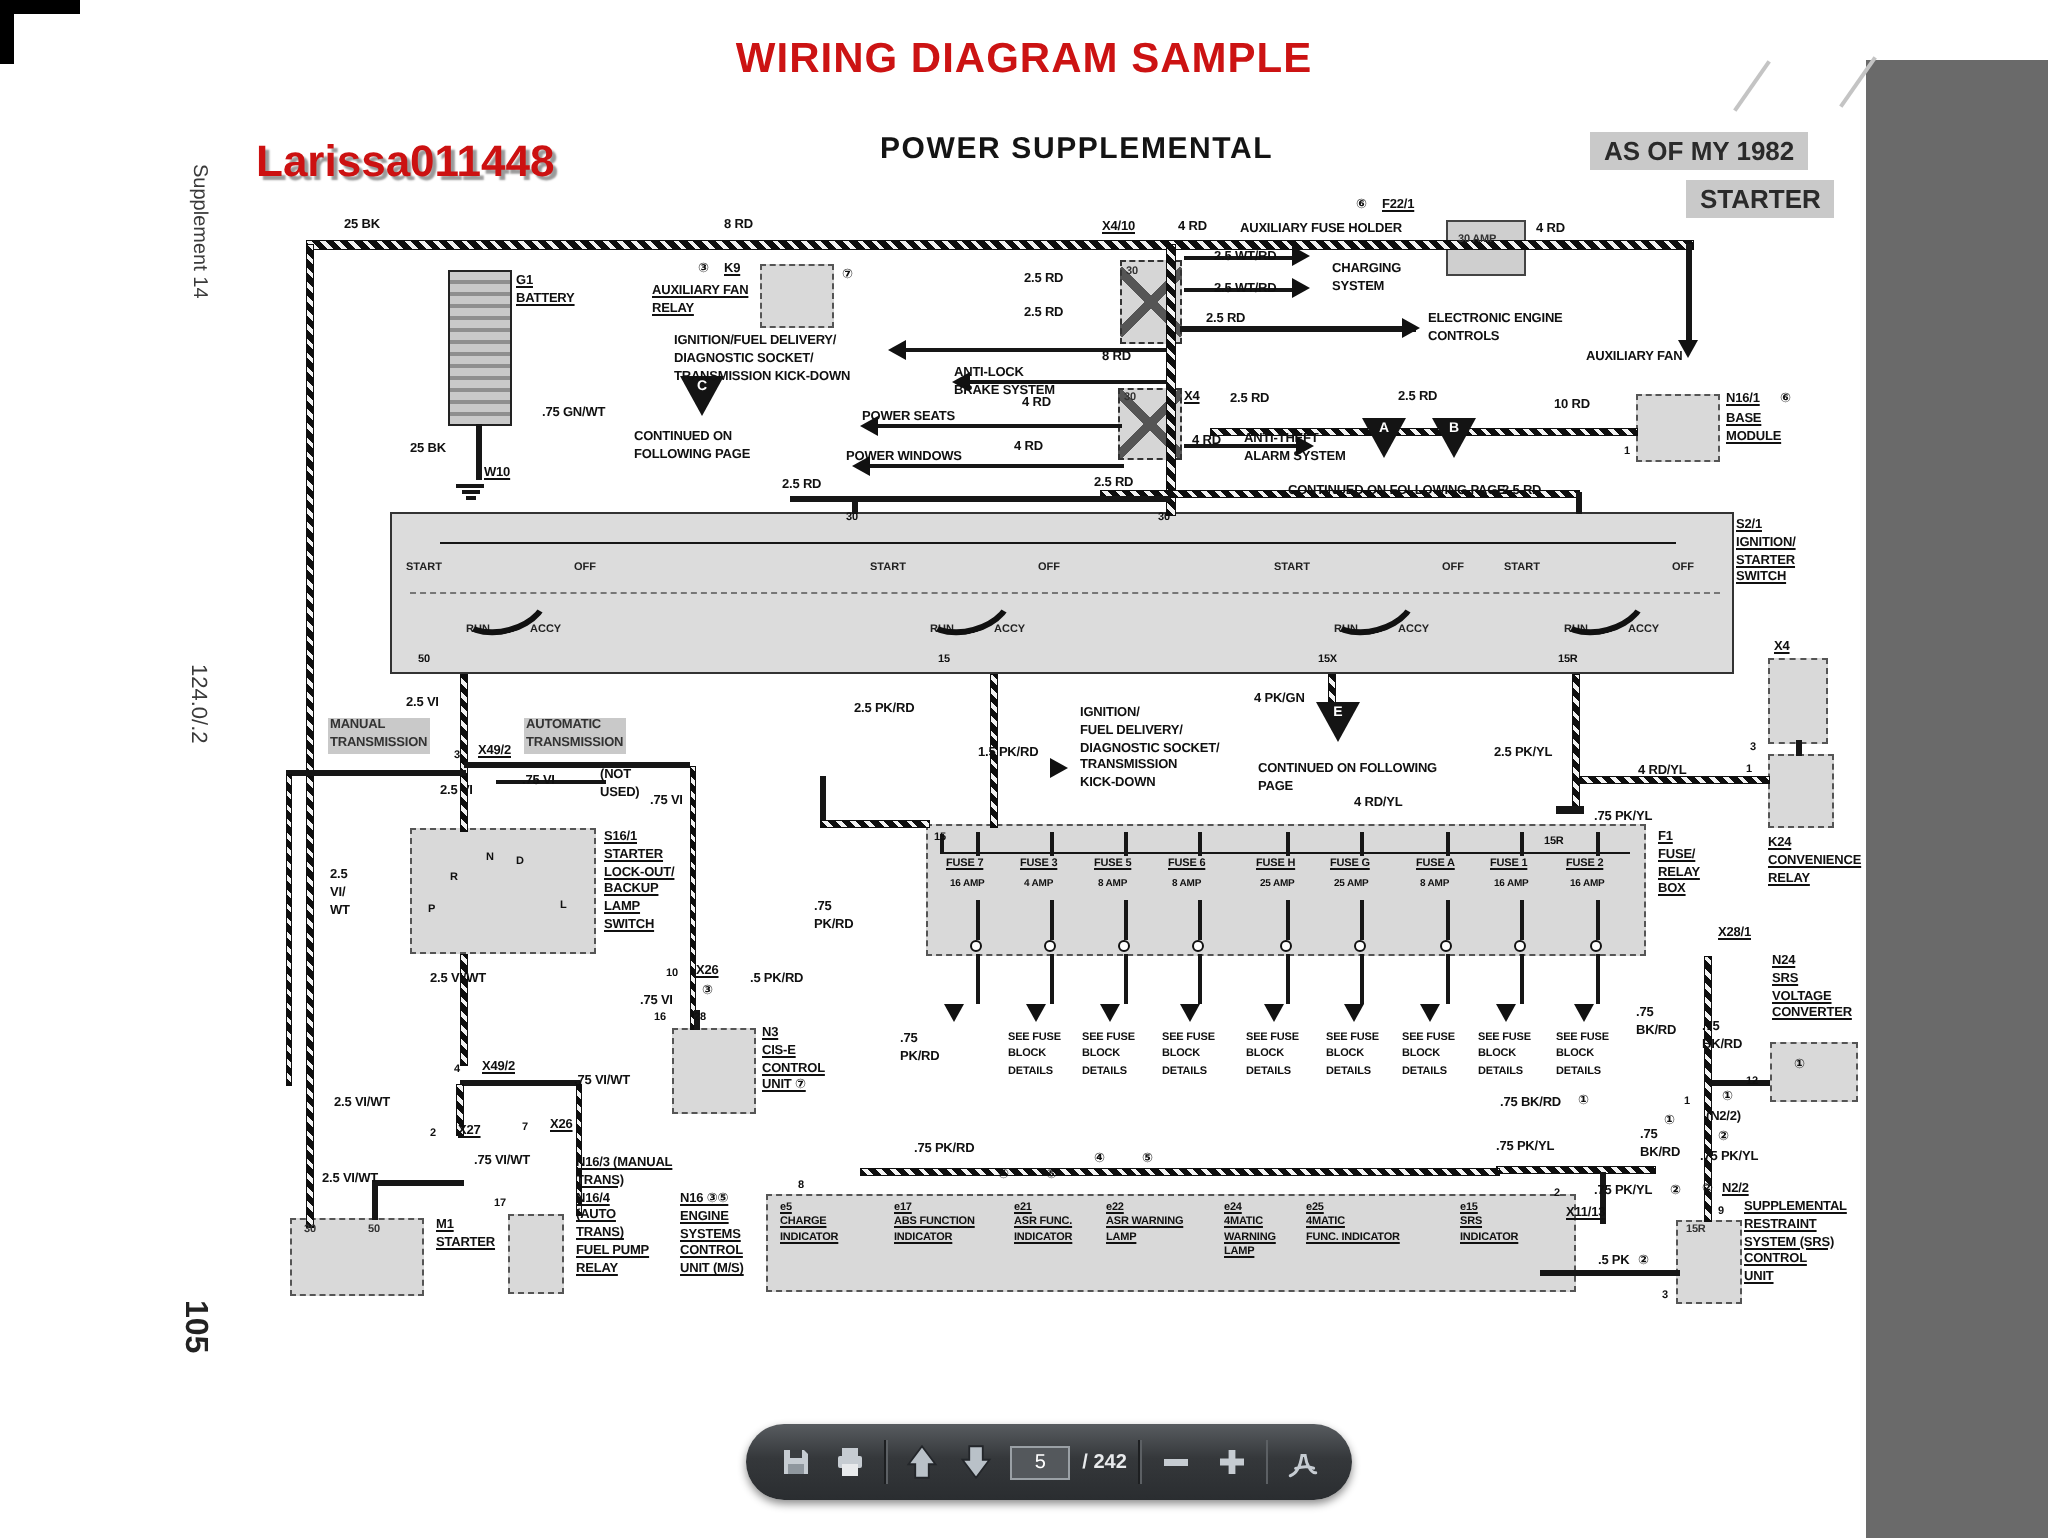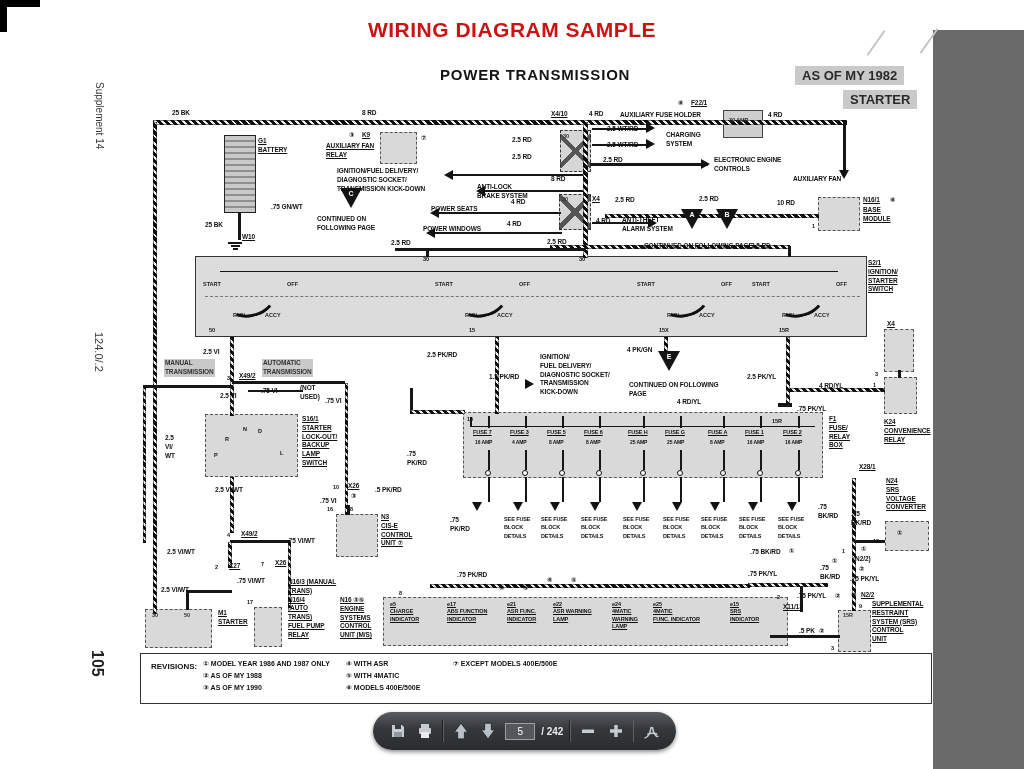--- a/index.html
+++ b/index.html
@@ -78,21 +78,22 @@
 
 <div id="screen">
 
   <div class="right-band"></div>
   <div class="corner-h"></div>
   <div class="corner-v"></div>
   <div class="artifact" style="left:875px;top:28px;"></div>
   <div class="artifact" style="left:928px;top:26px;"></div>
 
   <div class="main-title">WIRING DIAGRAM SAMPLE</div>
-  <div class="diagram-title">POWER TRANSMISSION</div>
+  <div class="watermark">Larissa011448</div>
+  <div class="diagram-title">POWER SUPPLEMENTAL</div>
   <div class="badge b1">AS OF MY 1982</div>
   <div class="badge b2">STARTER</div>
 
   <div class="vtext v-supp">Supplement 14</div>
   <div class="vtext v-chassis">124.0/.2</div>
   <div class="vtext v-page">105</div>
 
   <div id="diagram-layer">
       <div class="box bat" style="left: 224px; top: 135px; width: 32px; height: 78px;"></div>
       <div class="box gd" style="left: 380px; top: 132px; width: 37px; height: 32px;"></div>
@@ -531,32 +532,20 @@
       <div class="ind" style="left: 730px; top: 601px;">
         <div class="lbl u">e15</div>
         <div class="lbl u">SRS
 INDICATOR</div>
       </div>
       <div class="wire" style="left: 228px; top: 242px; width: 14px; height: 2px;"></div>
       <div class="wire" style="left: 230.5px; top: 245px; width: 9px; height: 2px;"></div>
       <div class="wire" style="left: 232.5px; top: 248px; width: 5px; height: 2px;"></div>
     </div>
 
-  <div id="revisions">
-    <div id="rev-heading">REVISIONS:</div>
-    <div id="rev-items">
-        <div class="rev-item" style="left: 62px; top: 6px;">①  MODEL YEAR 1986 AND 1987 ONLY</div>
-        <div class="rev-item" style="left: 62px; top: 18px;">②  AS OF MY 1988</div>
-        <div class="rev-item" style="left: 62px; top: 30px;">③  AS OF MY 1990</div>
-        <div class="rev-item" style="left: 205px; top: 6px;">④  WITH ASR</div>
-        <div class="rev-item" style="left: 205px; top: 18px;">⑤  WITH 4MATIC</div>
-        <div class="rev-item" style="left: 205px; top: 30px;">⑥  MODELS 400E/500E</div>
-        <div class="rev-item" style="left: 312px; top: 6px;">⑦  EXCEPT MODELS 400E/500E</div>
-      </div>
-  </div>
 
   <div id="toolbar">
     <div class="tbtn">
       <svg width="16" height="16" viewBox="0 0 16 16">
         <path d="M2 2h10l2 2v10H2z" fill="#c6ccd2"></path>
         <rect x="5" y="2" width="6" height="4" fill="#3a3d40"></rect>
         <rect x="4" y="9" width="8" height="5" fill="#8f979e"></rect>
       </svg>
     </div>
     <div class="tbtn">

